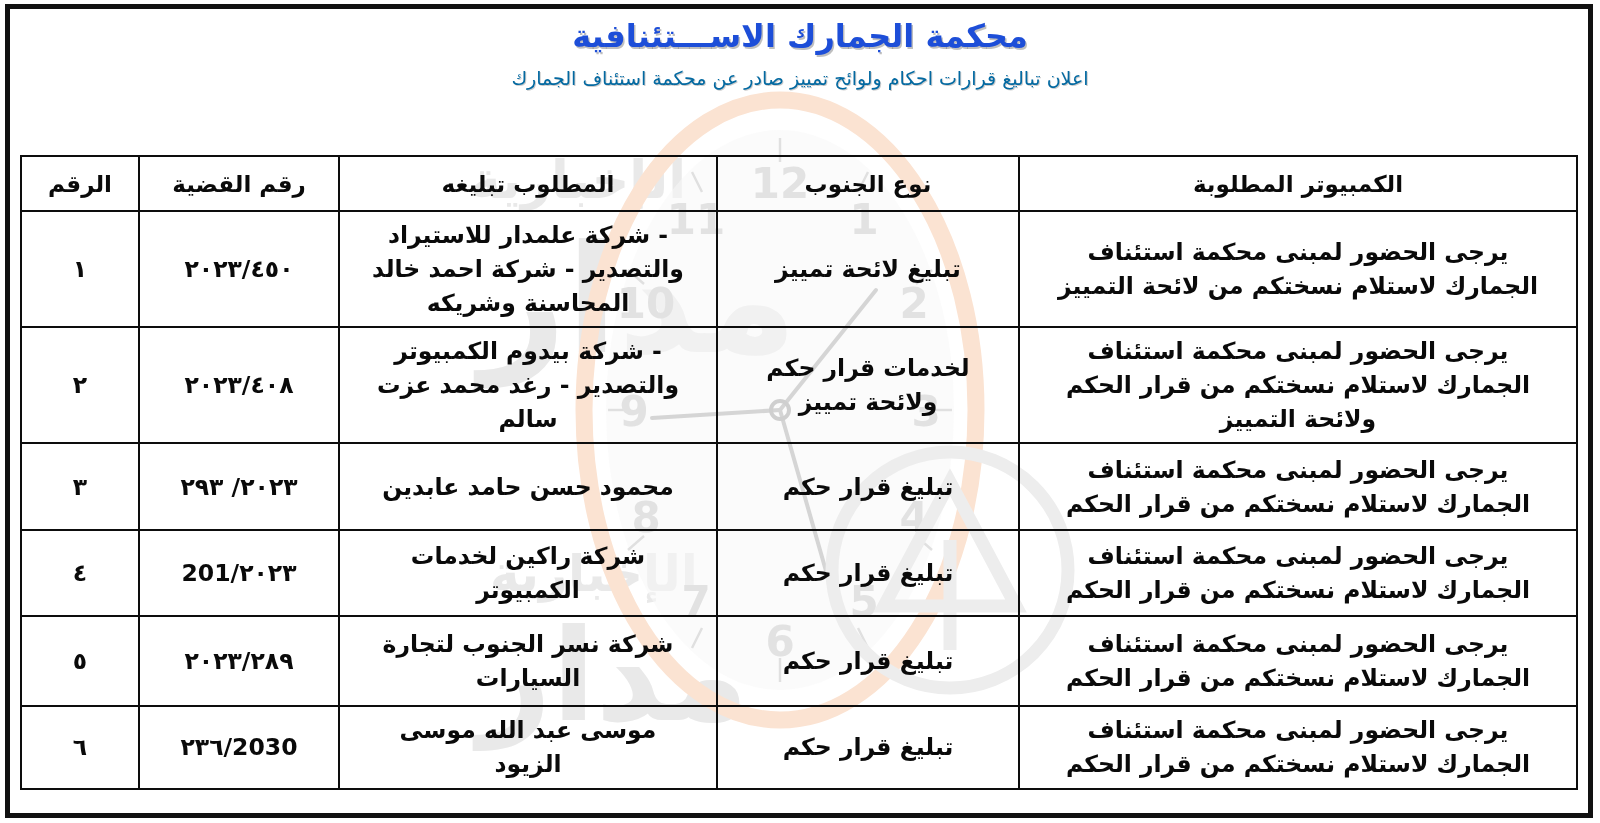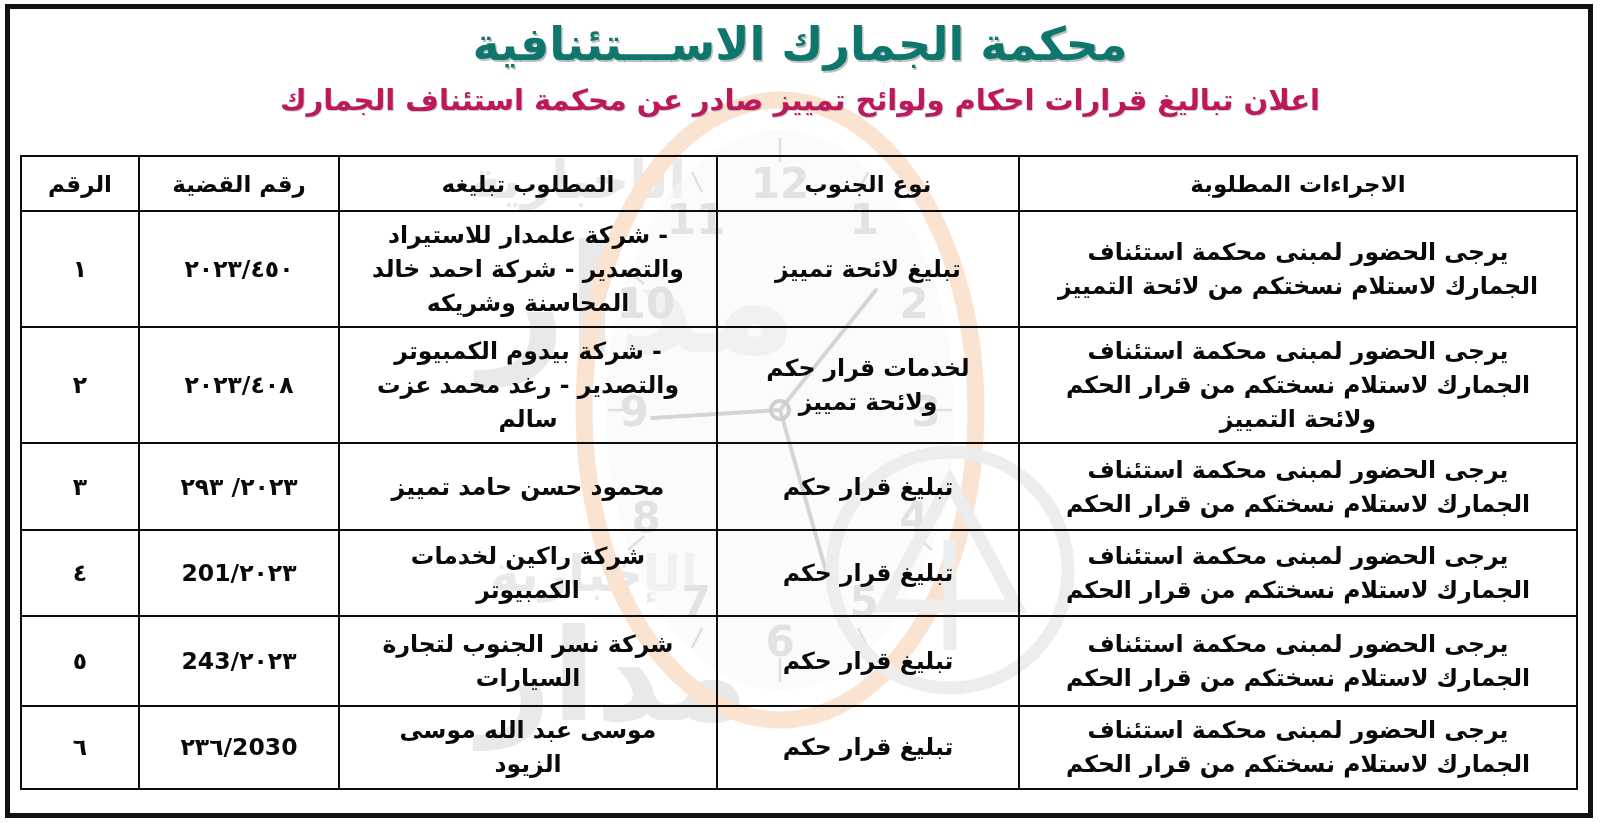--- a/index.html
+++ b/index.html
@@ -65,32 +65,32 @@
   
   .doc-header {
     position: absolute;
     left: 22px;
     top: 18px;
     width: 1556px;
     z-index: 10;
     text-align: center;
   }
   .doc-title {
-    font-size: 46px;
+    font-size: 32px;
     font-weight: 700;
-    color: #0f766e;
+    color: #1d4ed8;
     letter-spacing: -1px;
     line-height: 1.15;
     margin: 0;
     text-shadow: 1.5px 1.5px 0 rgba(0,0,0,0.25);
   }
   .doc-subtitle {
-    font-size: 29px;
-    font-weight: 700;
-    color: #be185d;
+    font-size: 19px;
+    font-weight: 400;
+    color: #0369a1;
     margin: 12px 0 0 0;
     line-height: 1.2;
     text-shadow: 1px 1px 0 rgba(0,0,0,0.2);
   }
 
   
   .table-wrap {
     position: absolute;
     left: 22px;
     top: 155px;
@@ -209,21 +209,21 @@
     <table class="notice">
       <colgroup>
         <col class="col-actions">
         <col class="col-type">
         <col class="col-party">
         <col class="col-case">
         <col class="col-num">
       </colgroup>
       <thead>
         <tr>
-          <th>الاجراءات المطلوبة</th>
+          <th>الكمبيوتر المطلوبة</th>
           <th>نوع الجنوب</th>
           <th>المطلوب تبليغه</th>
           <th>رقم القضية</th>
           <th>الرقم</th>
         </tr>
       </thead>
       <tbody>
         <tr class="r1">
           <td class="c-action">يرجى الحضور لمبنى محكمة استئناف الجمارك لاستلام نسختكم من لائحة التمييز</td>
           <td class="c-type">تبليغ لائحة تمييز</td>
@@ -234,36 +234,36 @@
         <tr class="r2">
           <td class="c-action">يرجى الحضور لمبنى محكمة استئناف الجمارك لاستلام نسختكم من قرار الحكم ولائحة التمييز</td>
           <td class="c-type">لخدمات قرار حكم ولائحة تمييز</td>
           <td class="c-party">- شركة بيدوم الكمبيوتر والتصدير - رغد محمد عزت سالم</td>
           <td class="c-case">٢٠٢٣/٤٠٨</td>
           <td class="c-num">٢</td>
         </tr>
         <tr class="r3">
           <td class="c-action">يرجى الحضور لمبنى محكمة استئناف الجمارك لاستلام نسختكم من قرار الحكم</td>
           <td class="c-type">تبليغ قرار حكم</td>
-          <td class="c-party">محمود حسن حامد تمييز</td>
+          <td class="c-party">محمود حسن حامد عابدين</td>
           <td class="c-case">٢٠٢٣/ ٢٩٣</td>
           <td class="c-num">٣</td>
         </tr>
         <tr class="r4">
           <td class="c-action">يرجى الحضور لمبنى محكمة استئناف الجمارك لاستلام نسختكم من قرار الحكم</td>
           <td class="c-type">تبليغ قرار حكم</td>
           <td class="c-party">شركة راكين لخدمات الكمبيوتر</td>
           <td class="c-case">٢٠٢٣/201</td>
           <td class="c-num">٤</td>
         </tr>
         <tr class="r5">
           <td class="c-action">يرجى الحضور لمبنى محكمة استئناف الجمارك لاستلام نسختكم من قرار الحكم</td>
           <td class="c-type">تبليغ قرار حكم</td>
           <td class="c-party">شركة نسر الجنوب لتجارة السيارات</td>
-          <td class="c-case">٢٠٢٣/243</td>
+          <td class="c-case">٢٠٢٣/٢٨٩</td>
           <td class="c-num">٥</td>
         </tr>
         <tr class="r6">
           <td class="c-action">يرجى الحضور لمبنى محكمة استئناف الجمارك لاستلام نسختكم من قرار الحكم</td>
           <td class="c-type">تبليغ قرار حكم</td>
           <td class="c-party">موسى عبد الله موسى الزيود</td>
           <td class="c-case">2030/٢٣٦</td>
           <td class="c-num">٦</td>
         </tr>
       </tbody>

